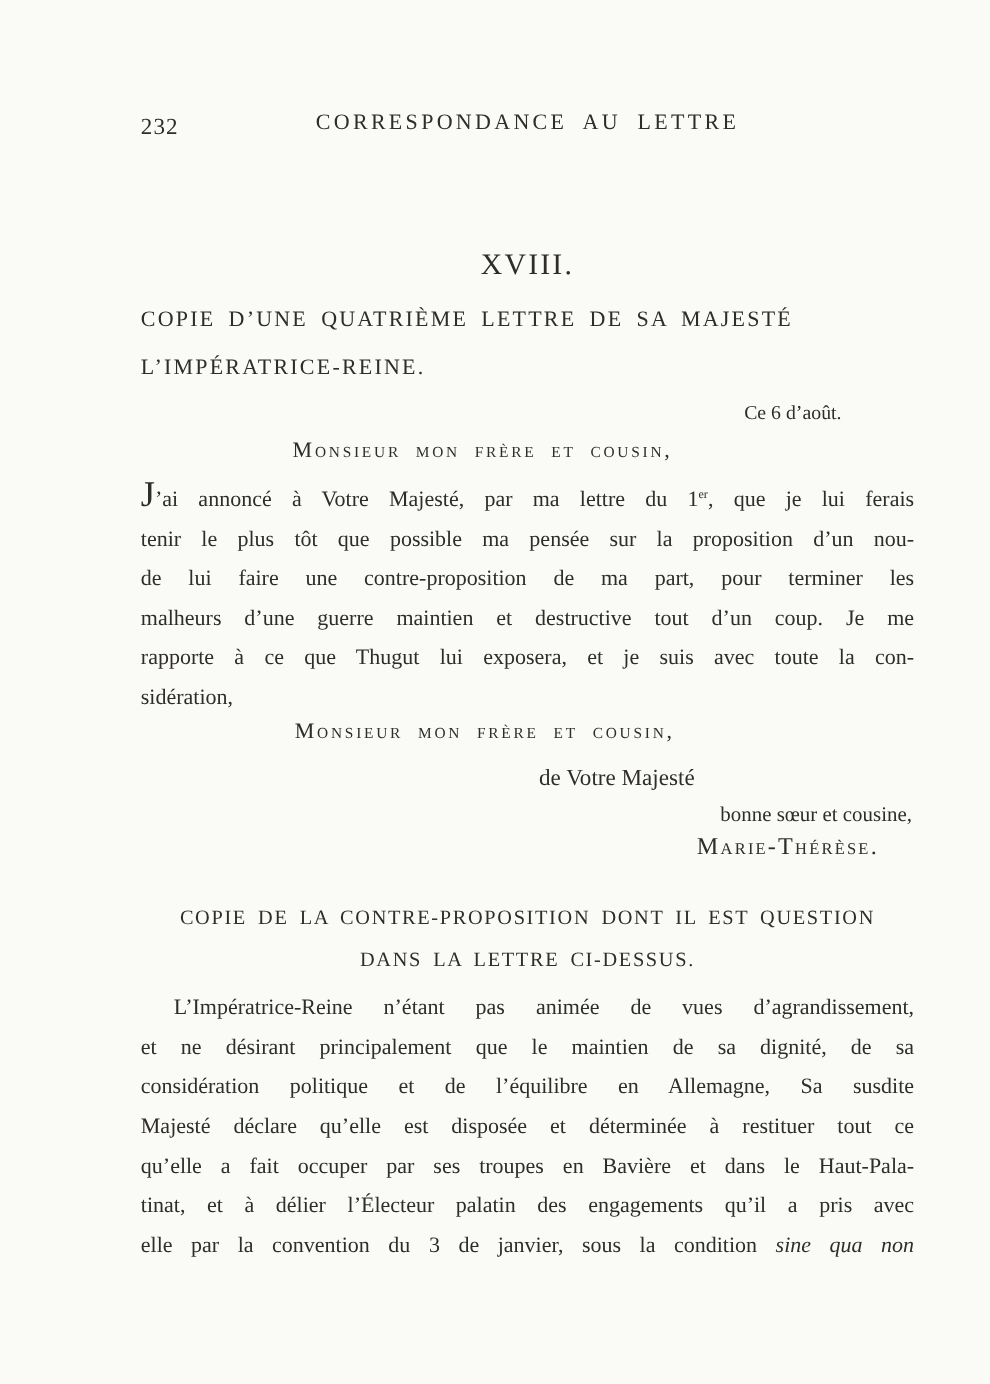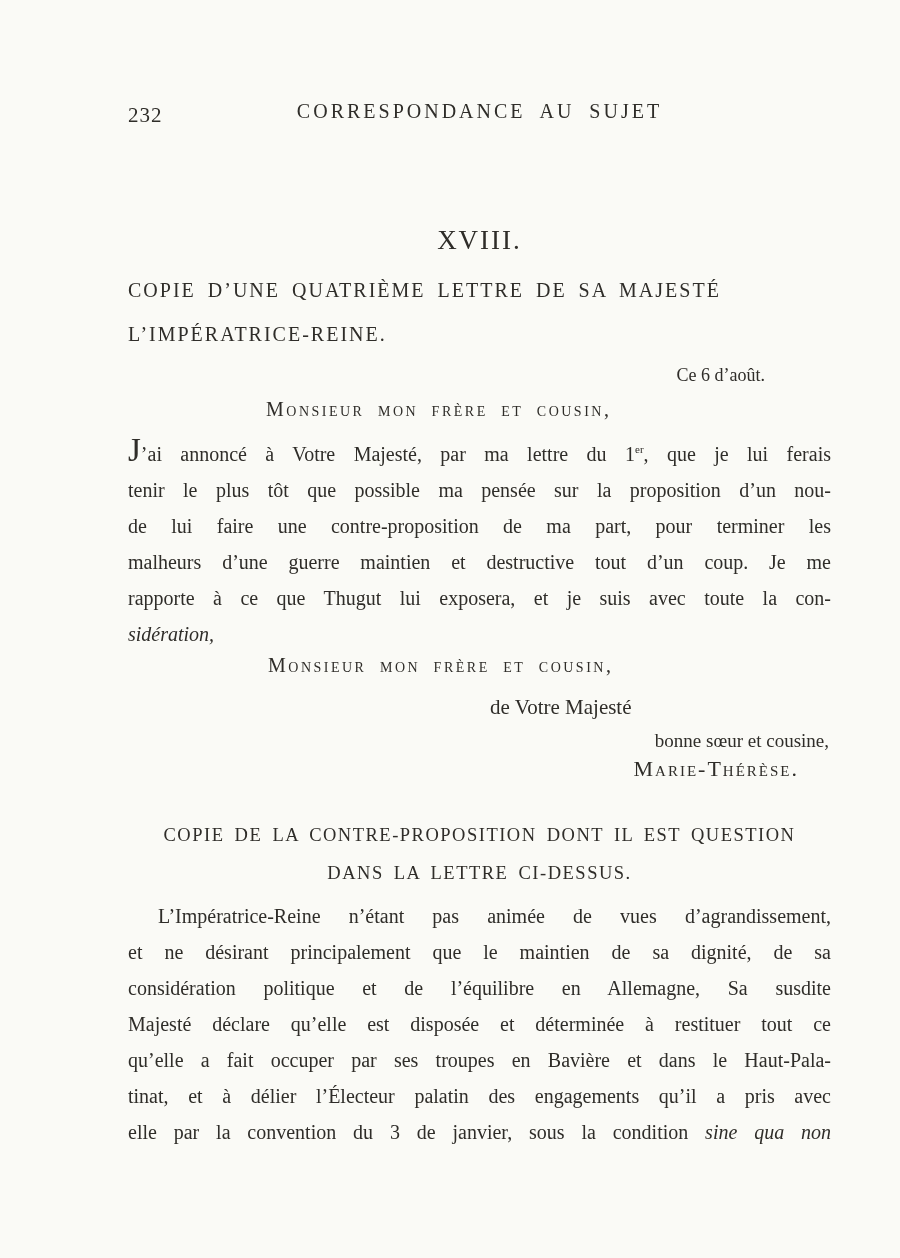--- a/index.html
+++ b/index.html
@@ -79,21 +79,20 @@
     font-size: 20px;
     line-height: 36px;
   }
   .jline {
     text-align: justify;
     text-align-last: justify;
   }
   .lastline {
     text-align: center;
     text-align-last: left;
-    font-style: italic;
   }
   .indent {
     padding-left: 30px;
   }
   .initial {
     font-size: 33px;
     line-height: 0;
   }
   sup.ord {
     font-size: 11px;
@@ -150,21 +149,21 @@
   }
 </style>
 </head>
 <body>
 
 <div class="page">
   <div class="textcol">
 
     <div class="header-row">
       <span class="page-number">232</span>
-      <div class="running-header">CORRESPONDANCE AU SUJET</div>
+      <div class="running-header">CORRESPONDANCE AU LETTRE</div>
     </div>
 
     <div class="section-numeral">XVIII.</div>
 
     <div class="section-title">
       <div>COPIE D’UNE QUATRIÈME LETTRE DE SA MAJESTÉ</div>
       <div>L’IMPÉRATRICE-REINE.</div>
     </div>
 
     <div class="dateline">Ce 6 d’août.</div>

